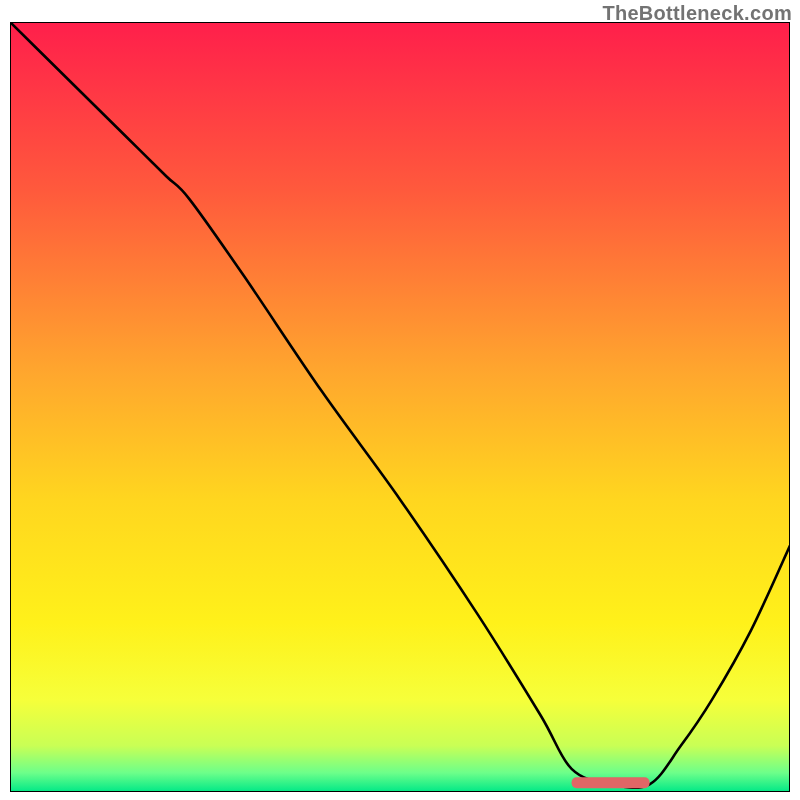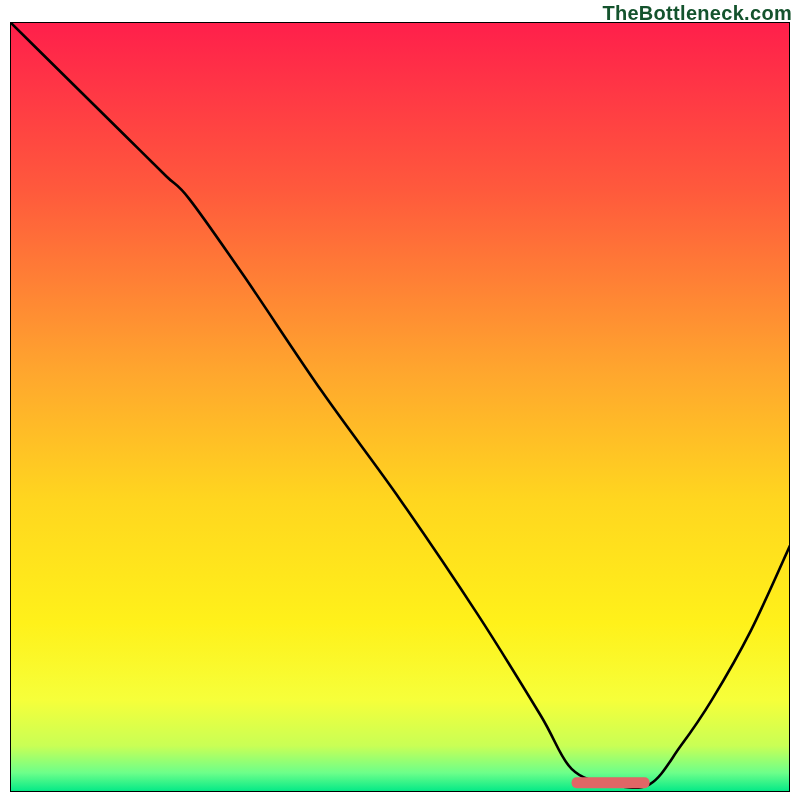--- a/index.html
+++ b/index.html
@@ -14,21 +14,21 @@
     position: relative;
     width: 800px;
     height: 800px;
   }
   .watermark {
     position: absolute;
     top: 2px;
     right: 8px;
     font-size: 20px;
     font-weight: bold;
-    color: #14532d;
+    color: #737373;
     letter-spacing: 0.3px;
     z-index: 50;
   }
   .frame {
     position: absolute;
     left: 10px;
     top: 22px;
     width: 780px;
     height: 770px;
     box-sizing: border-box;

